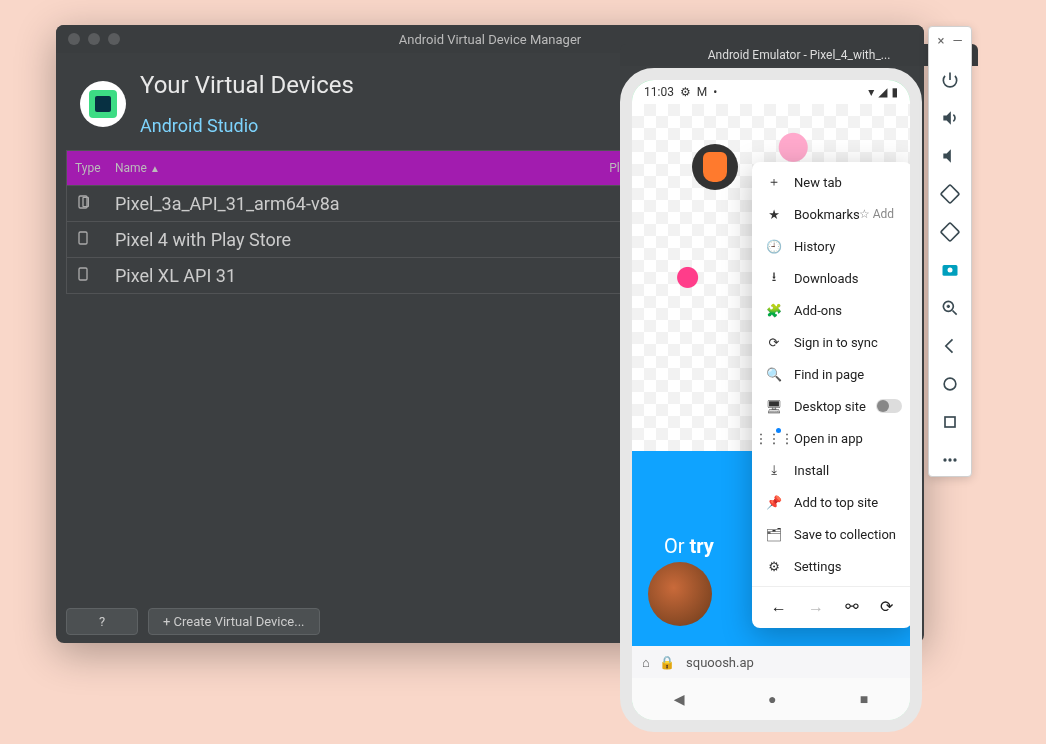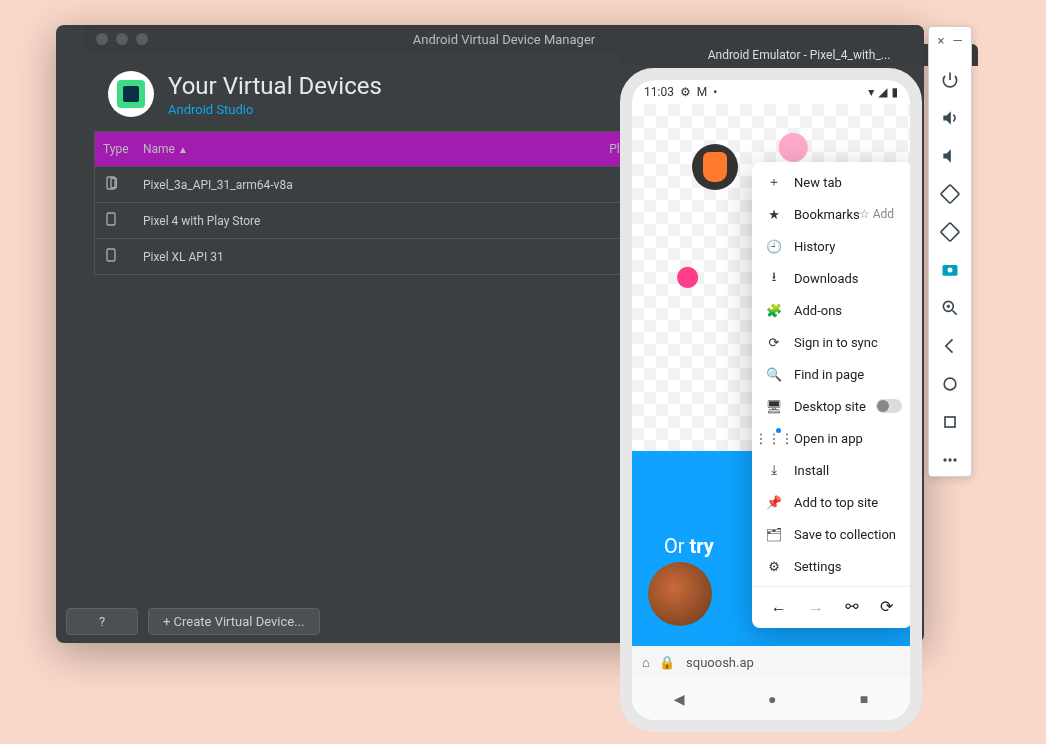--- a/index.html
+++ b/index.html
@@ -1,34 +1,34 @@
 <!DOCTYPE html>
 <html><head>
 <meta charset="utf-8">
 <style>
   * { box-sizing: border-box; margin: 0; padding: 0; font-family: -apple-system, BlinkMacSystemFont, "Segoe UI", Roboto, sans-serif; }
   body { background: #f9d7c9; width: 1046px; height: 744px; position: relative; overflow: hidden; }
 
   
-  .avd-window { position: absolute; left: 56px; top: 25px; width: 868px; height: 618px; background: #3c3f41; border-radius: 8px; box-shadow: 0 10px 40px rgba(0,0,0,0.3); overflow: hidden; padding-left: 28px; }
+  .avd-window { position: absolute; left: 56px; top: 25px; width: 868px; height: 618px; background: #3c3f41; border-radius: 8px; box-shadow: 0 10px 40px rgba(0,0,0,0.3); overflow: hidden; }
   .avd-titlebar { height: 28px; background: #3a3d3f; display: flex; align-items: center; position: relative; }
   .mac-dots { display: flex; gap: 8px; margin-left: 12px; }
   .mac-dot { width: 12px; height: 12px; border-radius: 50%; background: #5a5c5e; }
   .avd-title { position: absolute; left: 50%; transform: translateX(-50%); color: #bbb; font-size: 13px; }
   .avd-header { display: flex; align-items: center; gap: 14px; padding: 18px 24px 14px; }
   .avd-logo { width: 46px; height: 46px; background: #fff; border-radius: 50%; display: flex; align-items: center; justify-content: center; }
   .avd-logo-inner { width: 28px; height: 28px; background: #3ddc84; border-radius: 4px; position: relative; }
   .avd-logo-inner::after { content:''; position:absolute; inset:6px; background:#073042; border-radius:2px;}
   .avd-header-text h1 { color: #e8e8e8; font-size: 24px; font-weight: 400; }
-  .avd-header-text p { color: #0ea5e9; font-size: 13px; margin-top: 2px; }
+  .avd-header-text p { color: #7dd3fc; font-size: 18px; margin-top: 16px; }
 
   .avd-table { margin: 0 10px; }
   .avd-thead, .avd-row { display: flex; align-items: center; height: 36px; border: 1px solid #515355; }
   .avd-thead { background: #a21caf; color: #bbb; font-size: 12px; }
-  .avd-row { border-top: none; color: #ccc; font-size: 12px; justify-content: center; }
+  .avd-row { border-top: none; color: #ccc; font-size: 18px; justify-content: center; }
   .col-type { width: 40px; padding-left: 8px; }
   .col-name { flex: 1; min-width: 180px; padding-left: 8px; }
   .col-play { width: 62px; text-align: center; }
   .col-res { width: 60px; }
   .col-api { width: 34px; }
   .col-target { width: 96px; }
   .col-cpu { width: 56px; overflow: hidden; }
   .sort-arrow { font-size: 10px; margin-left: 3px; }
   .device-icon { width: 16px; height: 16px; display: inline-block; }
   .play-icon svg { width: 16px; height: 16px; }

